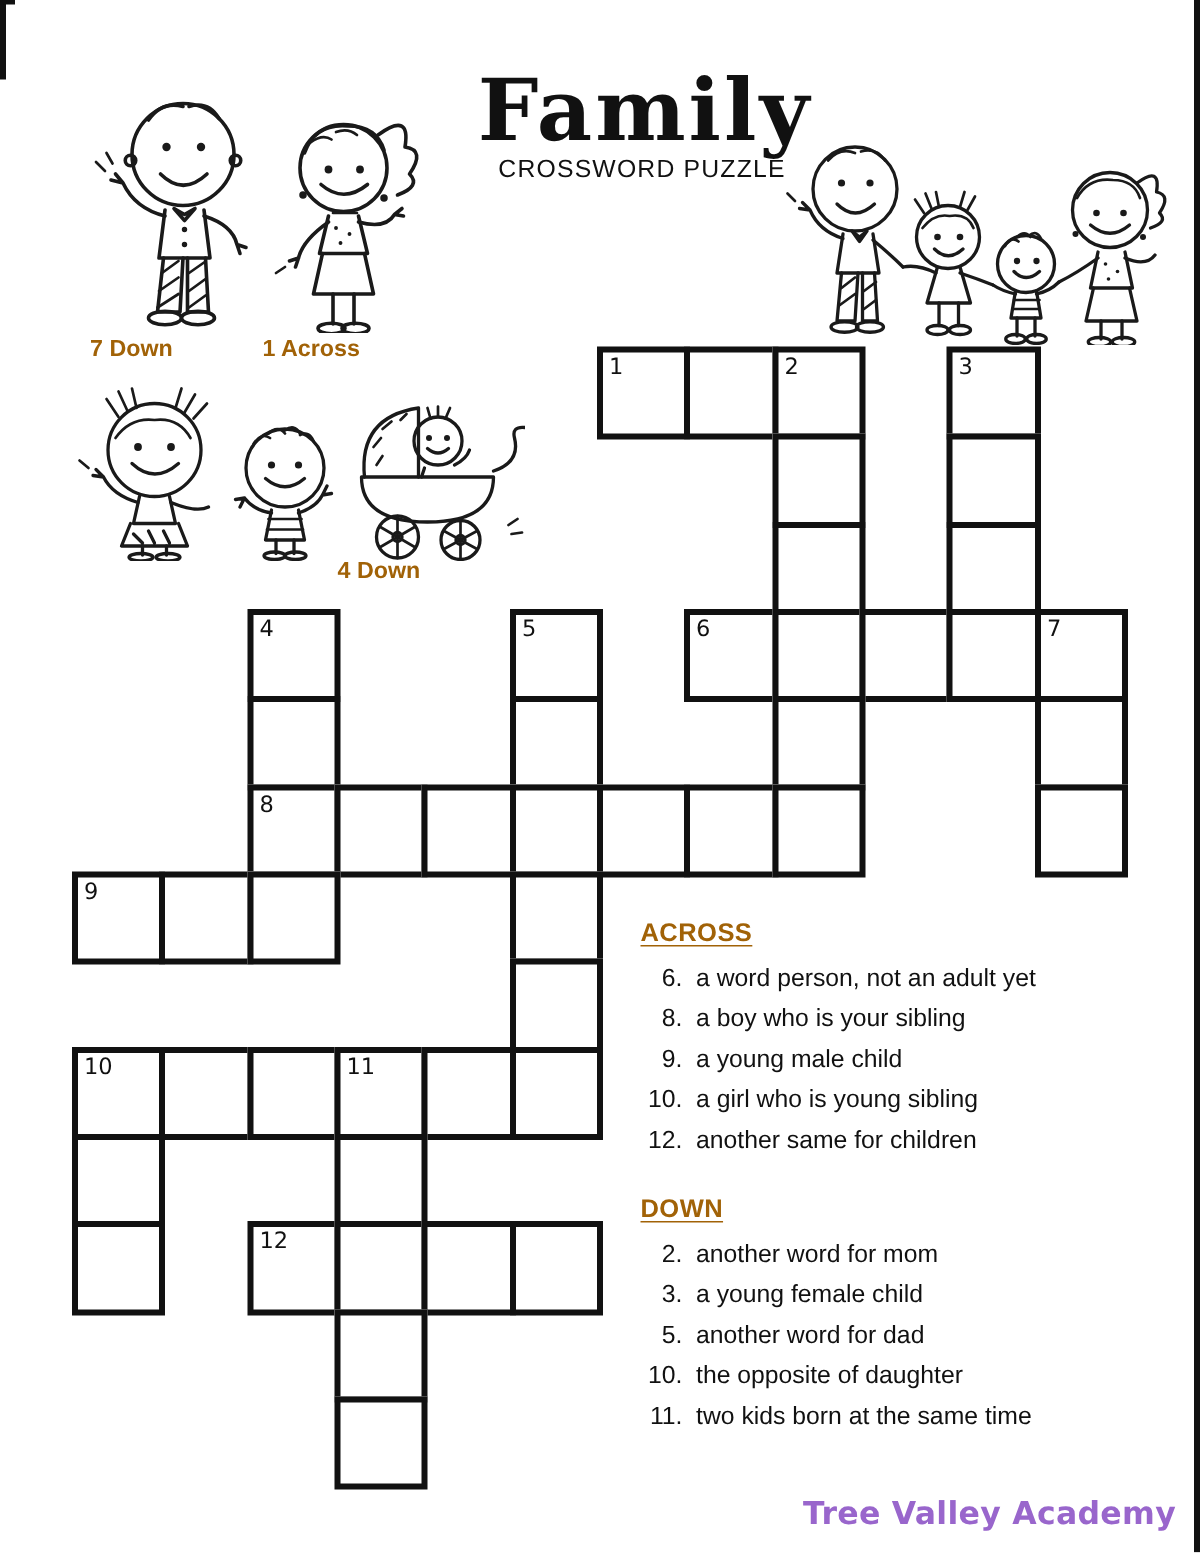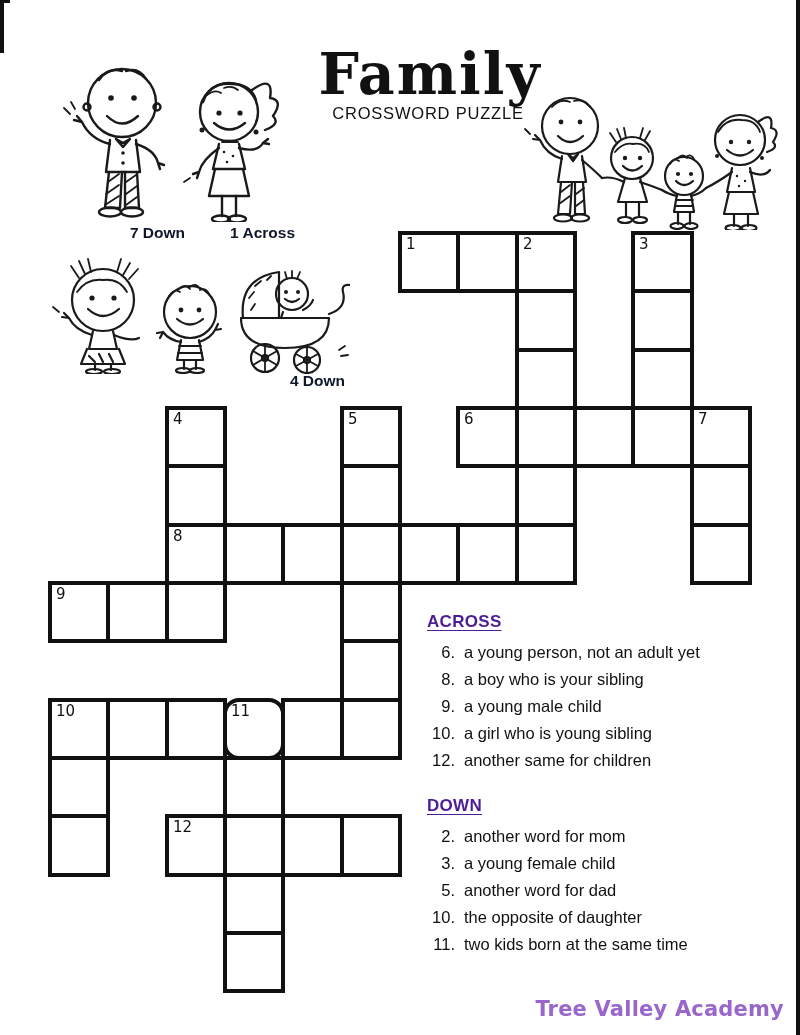--- a/index.html
+++ b/index.html
@@ -11,21 +11,21 @@
   .corner-left-h{position:absolute;left:0;top:0;width:10px;height:3px;background:#111;}
 
   
   .title{position:absolute;left:0;top:40px;width:860px;text-align:center;
          font-family:"DejaVu Serif",serif;font-weight:bold;font-size:57px;color:#111;
          letter-spacing:2px;transform:translateX(30px);width:800px;}
   .subtitle{position:absolute;left:0;top:104px;width:800px;text-align:center;
             transform:translateX(28px);font-size:16.5px;letter-spacing:.8px;color:#111;}
 
   
-  .cap{position:absolute;font-weight:bold;font-size:15.5px;color:#0f172a;text-align:right;}
+  .cap{position:absolute;font-weight:bold;font-size:15.5px;color:#a16207;text-align:left;}
   .cap-dad{left:60px;top:224px;width:125px;}
   .cap-mom{left:175px;top:224px;width:120px;}
   .cap-pram{left:225px;top:372px;width:120px;}
 
   
   .scene{position:absolute;}
   .scene svg{display:block;}
   .doodle{stroke:#1a1a1a;fill:none;stroke-width:2.4;stroke-linecap:round;stroke-linejoin:round;}
   .doodle .dot{fill:#1a1a1a;stroke:none;}
   .doodle .thin{stroke-width:1.8;}
@@ -33,21 +33,21 @@
   
   .cell{position:absolute;box-sizing:border-box;border:4px solid #111;background:#fff;}
   .cell .num{position:absolute;left:4px;top:0px;font-size:15px;line-height:18px;
              font-family:"DejaVu Sans",sans-serif;color:#111;}
 
   
   .clues{position:absolute;left:427px;width:360px;}
   .clues-across{top:612px;}
   .clues-down{top:796px;}
   .clues h2{margin:0 0 7px 0;font-size:17px;letter-spacing:.3px;text-decoration:underline;
-            text-underline-offset:3px;color:#4c1d95;}
+            text-underline-offset:3px;color:#a16207;}
   .clue-list{list-style:none;margin:0;padding:0;}
   .clue-list li{display:flex;height:27px;align-items:center;font-size:16.5px;color:#111;}
   .clue-list .cnum{width:28px;text-align:right;flex:0 0 28px;}
   .clue-list .ctext{margin-left:9px;white-space:nowrap;}
 
   
   .brand{position:absolute;right:16px;top:997px;font-family:"DejaVu Sans",sans-serif;
          font-weight:bold;font-size:21px;letter-spacing:.2px;}
 </style>
 </head>
@@ -281,21 +281,21 @@
       </div>
       <div class="cell" style="left: 106px; top: 581px; width: 63px; height: 62px;"></div>
       <div class="cell" style="left: 165px; top: 581px; width: 62px; height: 62px;"></div>
       <div class="cell" style="left: 340px; top: 581px; width: 62px; height: 62px;"></div>
       <div class="cell" style="left: 340px; top: 639px; width: 62px; height: 63px;"></div>
       <div class="cell" style="left: 48px; top: 698px; width: 74px; height: 62px;">
         <span class="num">10</span>
       </div>
       <div class="cell" style="left: 106px; top: 698px; width: 63px; height: 62px;"></div>
       <div class="cell" style="left: 165px; top: 698px; width: 62px; height: 62px;"></div>
-      <div class="cell" style="left: 223px; top: 698px; width: 62px; height: 62px; border-radius: 16px;">
+      <div class="cell" style="left: 223px; top: 698px; width: 62px; height: 62px;">
         <span class="num">11</span>
       </div>
       <div class="cell" style="left: 281px; top: 698px; width: 63px; height: 62px;"></div>
       <div class="cell" style="left: 340px; top: 698px; width: 62px; height: 62px;"></div>
       <div class="cell" style="left: 48px; top: 756px; width: 62px; height: 62px;"></div>
       <div class="cell" style="left: 223px; top: 756px; width: 62px; height: 62px;"></div>
       <div class="cell" style="left: 48px; top: 814px; width: 62px; height: 63px;"></div>
       <div class="cell" style="left: 165px; top: 814px; width: 62px; height: 63px;">
         <span class="num">12</span>
       </div>
@@ -304,21 +304,21 @@
       <div class="cell" style="left: 340px; top: 814px; width: 62px; height: 63px;"></div>
       <div class="cell" style="left: 223px; top: 873px; width: 62px; height: 62px;"></div>
       <div class="cell" style="left: 223px; top: 931px; width: 62px; height: 62px;"></div>
     </div>
 
   <section class="clues clues-across">
     <h2>ACROSS</h2>
     <ol class="clue-list" id="across-list">
         <li>
           <span class="cnum">6.</span>
-          <span class="ctext">a young person, not an adult yet</span>
+          <span class="ctext">a word person, not an adult yet</span>
         </li>
         <li>
           <span class="cnum">8.</span>
           <span class="ctext">a boy who is your sibling</span>
         </li>
         <li>
           <span class="cnum">9.</span>
           <span class="ctext">a young male child</span>
         </li>
         <li>

